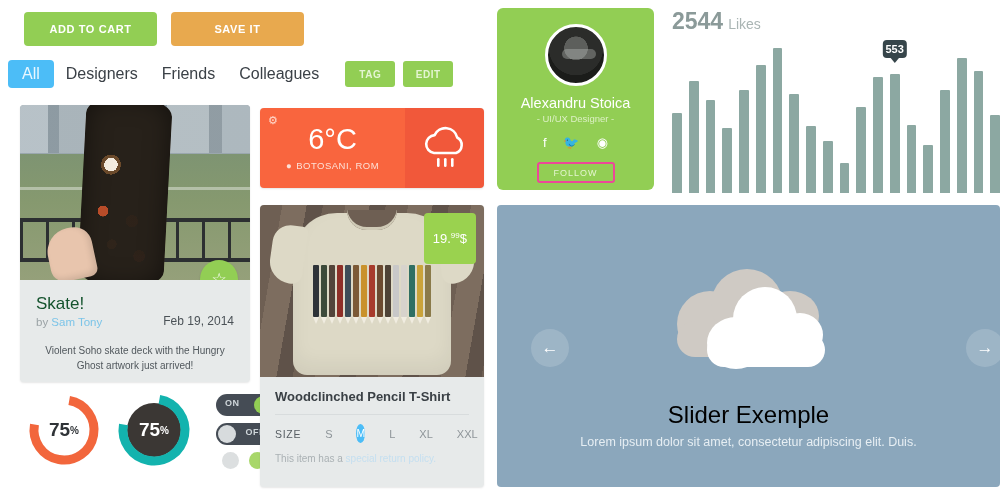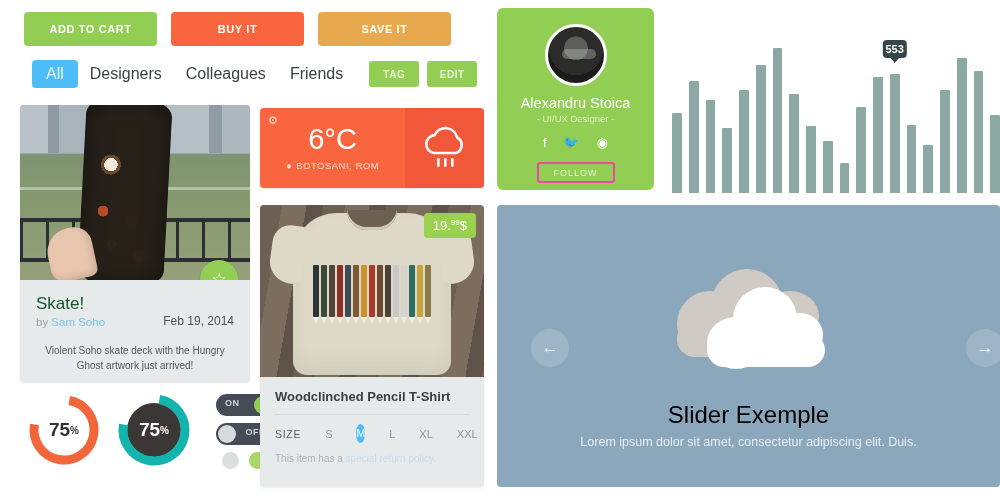--- a/index.html
+++ b/index.html
@@ -17,21 +17,21 @@
     width: 133px; height: 34px; border: none; border-radius: 4px;
     color: #ffffff; font-size: 11px; font-weight: bold; letter-spacing: .6px;
     cursor: pointer; font-family: "Liberation Sans", sans-serif;
     display: flex; align-items: center; justify-content: center;
   }
   .btn-cart { background: #92ce54; }
   .btn-buy  { background: #f9653e; }
   .btn-save { background: #e8a94e; }
 
   
-  .tab-row { position: absolute; left: 32px; top: 60px; display: flex; align-items: center; }
+  .tab-row { position: absolute; left: 8px; top: 60px; display: flex; align-items: center; }
   .tab {
     font-size: 16px; color: #3b4147; background: transparent; border: none;
     padding: 4px 12px; cursor: pointer; font-family: "Liberation Sans", sans-serif;
     white-space: nowrap;
   }
   .tab.active {
     background: #4cbdf7; color: #e9f7ff; border-radius: 4px;
     padding: 5px 14px; font-size: 16px;
   }
   .tag-btn {
@@ -194,21 +194,21 @@
     display: flex; gap: 2px; z-index: 2;
   }
   .pencil { width: 6px; height: 52px; border-radius: 1px; position: relative; }
   .pencil::after {
     content: ""; position: absolute; left: 0; bottom: -7px;
     border-left: 3px solid transparent; border-right: 3px solid transparent;
     border-top: 7px solid #f0ece0;
   }
   .price-tag {
     position: absolute; right: 8px; top: 8px; background: #9ad24f; color: #ffffff;
-    border-radius: 4px; padding: 5px 9px; font-size: 13px; z-index: 5; cursor: pointer;
+    border-radius: 4px; padding: 18px 9px; font-size: 13px; z-index: 5; cursor: pointer;
   }
   .price-tag sup { font-size: 8px; }
   .ts-body { padding: 12px 15px 8px 15px; }
   .ts-title { font-size: 13px; color: #3a4045; font-weight: bold; }
   .ts-sub { font-size: 11px; color: #a3abae; margin-top: 2px; }
   .ts-sub .author { color: #8dc9e8; }
   .ts-div { height: 1px; background: #d8dcdd; margin: 10px 0 9px 0; }
   .size-row { display: flex; align-items: center; gap: 24px; }
   .size-label { font-size: 10.5px; color: #575e63; letter-spacing: .7px; }
   .size-opt {
@@ -292,48 +292,47 @@
   #nav-prev { left: 34px; }
   #nav-next { right: -4px; }
 </style>
 </head>
 <body>
 
 <div id="app">
 
   <div class="btn-row">
     <button class="action-btn btn-cart">ADD TO CART</button>
-    <button class="action-btn btn-buy">BUY IT</button>
     <button class="action-btn btn-save">SAVE IT</button>
   </div>
 
   <div class="tab-row">
     <button class="tab active">All</button>
     <button class="tab">Designers</button>
+    <button class="tab">Friends</button>
     <button class="tab">Colleagues</button>
-    <button class="tab">Friends</button>
     <button class="tag-btn">TAG</button>
     <button class="tag-btn">EDIT</button>
   </div>
 
   <div class="card" id="skate-card">
     <div class="photo-skate">
       <div class="sky-build"></div>
       <div class="field-line"></div>
       <div class="railing"></div>
       <div class="deck">
         <div class="deck-swirl"></div>
       </div>
       <div class="hand"></div>
       <div class="star-badge">☆</div>
     </div>
     <div class="card-body">
       <div class="card-title">Skate!</div>
       <div class="card-sub">
-        <span>by </span><span class="author">Sam Soho</span>
+        <span>by </span><span class="author">Sam Tony</span>
       </div>
       <div class="card-date">Feb 19, 2014</div>
       <div class="card-desc">Violent Soho skate deck with the Hungry Ghost artwork just arrived!</div>
 
     </div>
   </div>
 
   <div id="donut-area">
     <div class="donut" id="donut-1">
       <svg width="76" height="76" viewBox="0 0 76 76">
@@ -438,20 +437,23 @@
     <div class="p-name">Alexandru Stoica</div>
     <div class="p-role">- UI/UX Designer -</div>
     <div class="p-social">
       <span>f</span>
       <span>🐦</span>
       <span>◉</span>
     </div>
     <button class="follow-btn">FOLLOW</button>
   </div>
 
+  <div id="likes-head">
+    <span class="likes-num">2544</span><span class="likes-word">Likes</span>
+  </div>
 
   <div id="barchart">
     <div class="bars" id="bars">
         <div class="bar" style="height: 55%; background: rgb(140, 168, 162);"></div>
         <div class="bar" style="height: 77%; background: rgb(140, 168, 162);"></div>
         <div class="bar" style="height: 64%; background: rgb(140, 168, 162);"></div>
         <div class="bar" style="height: 45%; background: rgb(140, 168, 162);"></div>
         <div class="bar" style="height: 71%; background: rgb(140, 168, 162);"></div>
         <div class="bar" style="height: 88%; background: rgb(140, 168, 162);"></div>
         <div class="bar" style="height: 100%; background: rgb(140, 168, 162);"></div>

